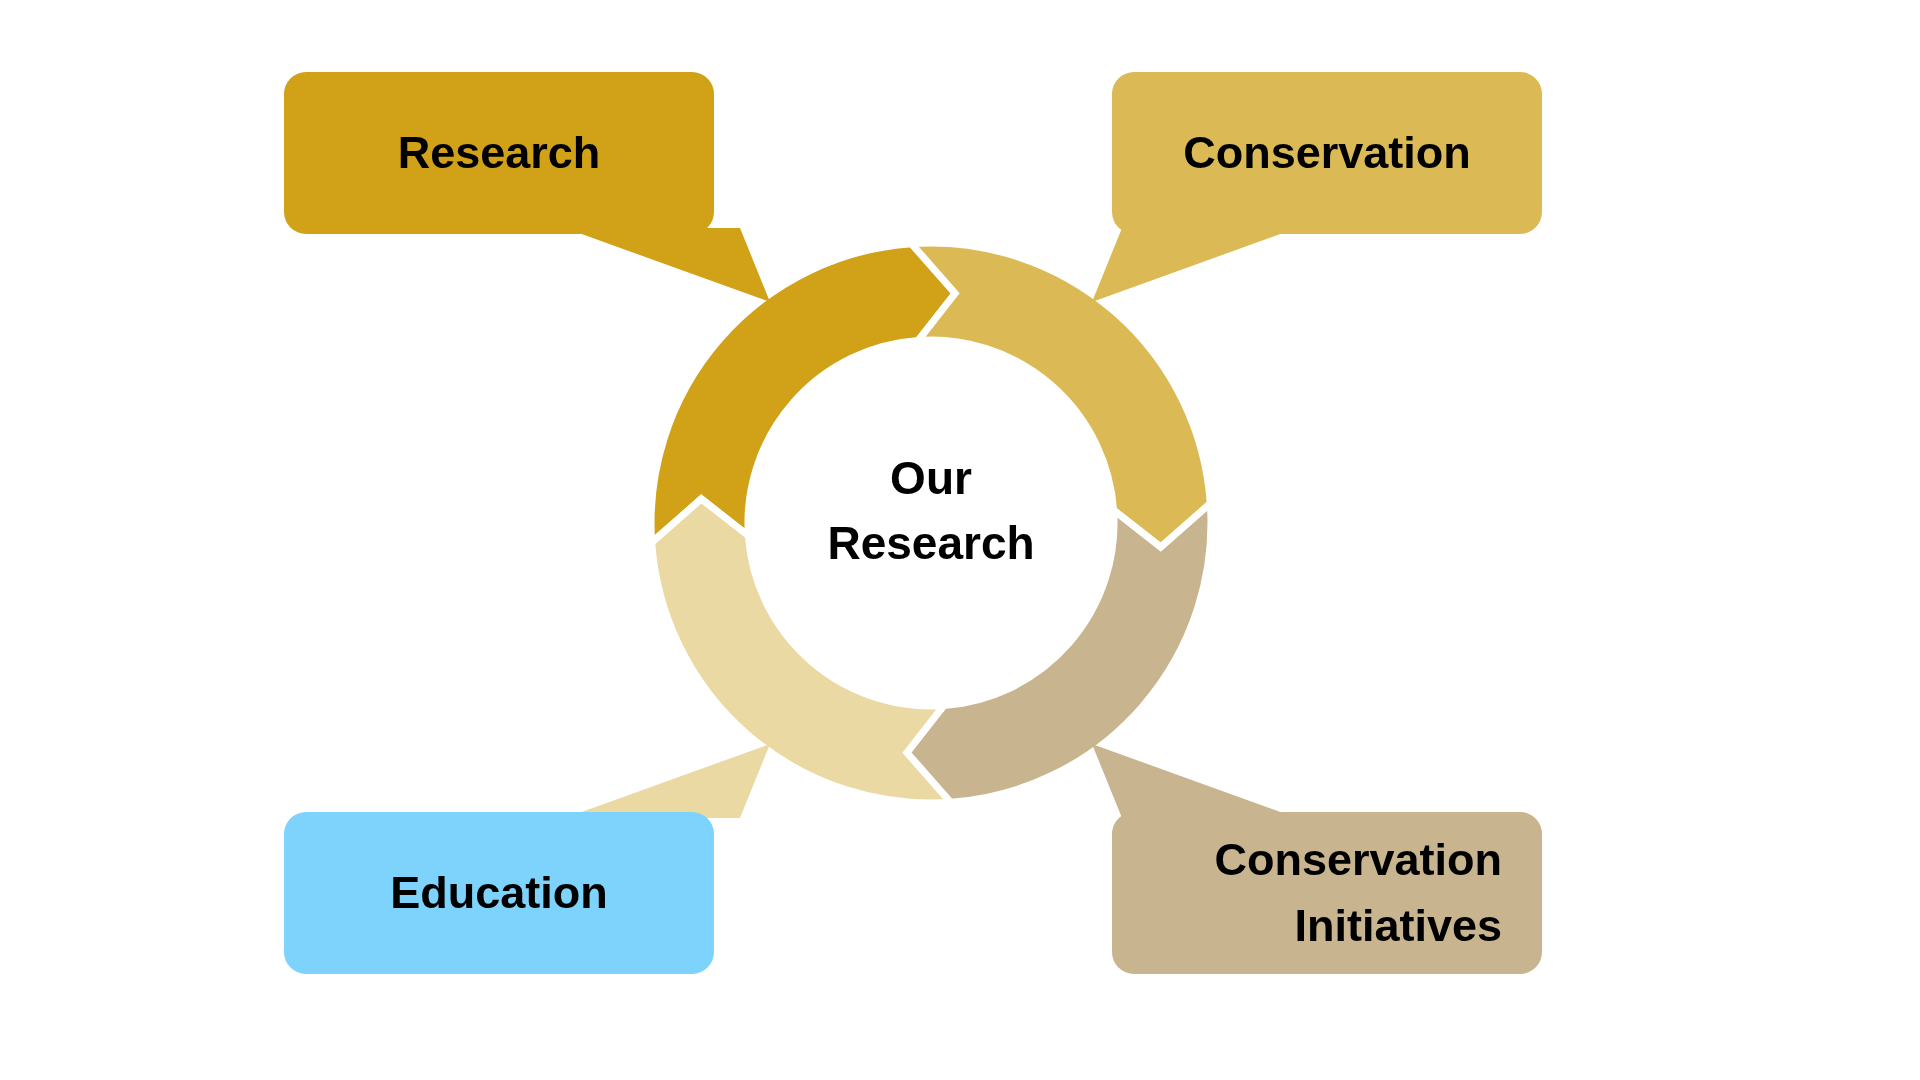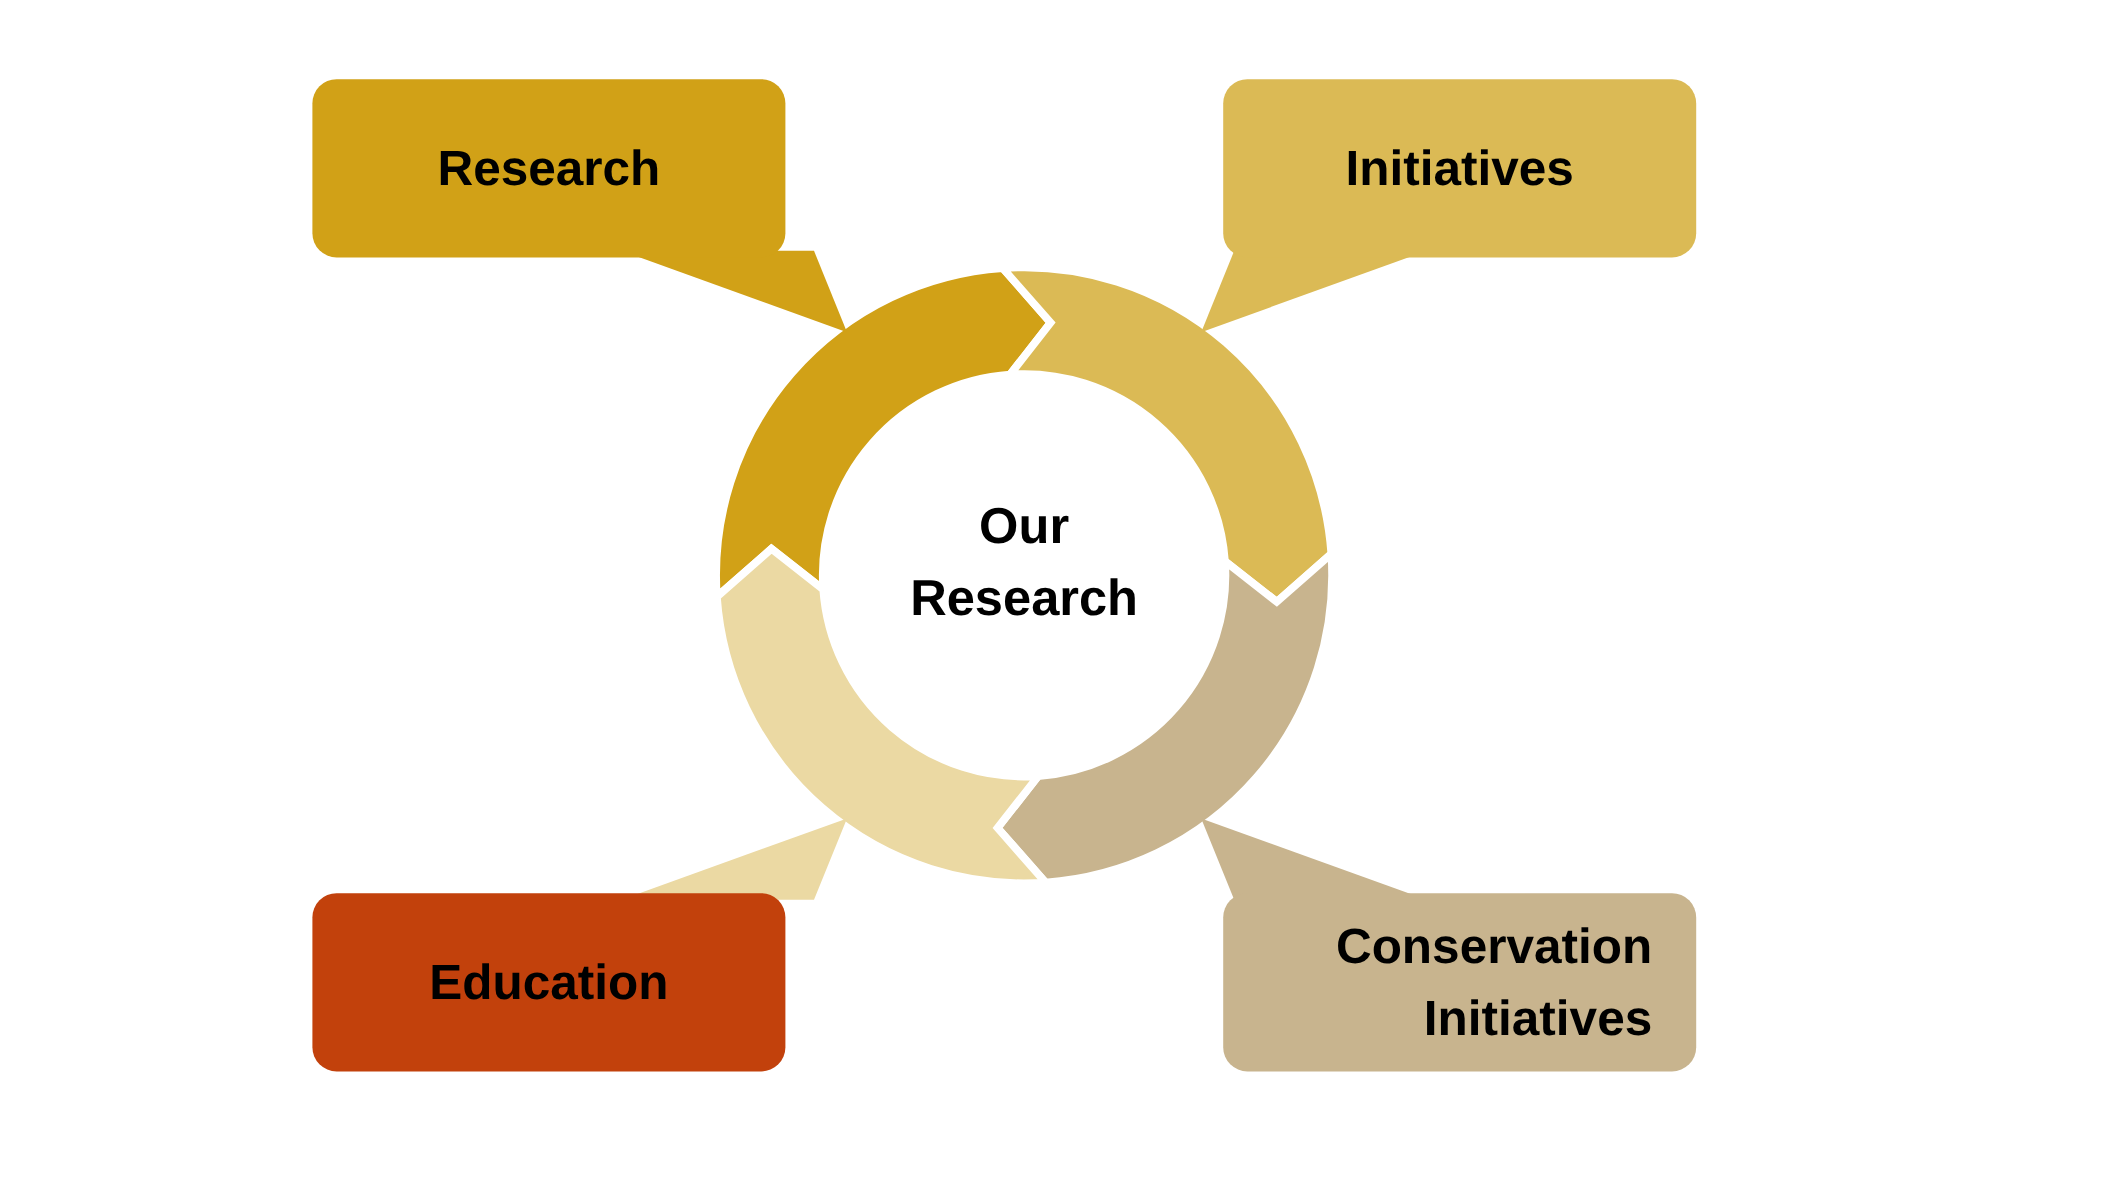--- a/index.html
+++ b/index.html
@@ -44,21 +44,21 @@
   }
   .callout .label {
     font-size: 45px;
     font-weight: bold;
     color: #000000;
     line-height: 66px;
     padding: 0 40px;
   }
   #callout-research    { left: 284px;  top: 72px;  background: #D1A117; }
   #callout-publications{ left: 1112px; top: 72px;  background: #DBBA55; }
-  #callout-education   { left: 284px;  top: 812px; background: #c2410c; }
+  #callout-education   { left: 284px;  top: 812px; background: #7dd3fc; }
   #callout-conservation{ left: 1112px; top: 812px; background: #C8B48E; }
   #center-label {
     position: absolute;
     left: 748px;
     top: 328px;
     width: 366px;
     height: 366px;
     display: flex;
     flex-direction: column;
     align-items: center;
@@ -91,21 +91,21 @@
     <path class="tail" d="M 1122 228 L 1297 228 L 1092 302 Z" fill="#DBBA55"></path>
     <path class="tail" d="M 1122 818 L 1297 818 L 1092 744 Z" fill="#C8B48E"></path>
     <path class="tail" d="M 565 818 L 740 818 L 770 744 Z" fill="#EBD9A3"></path>
   </svg>
 
   <div class="callout" id="callout-research">
     <span class="label">Research</span>
   </div>
 
   <div class="callout" id="callout-publications">
-    <span class="label">Initiatives</span>
+    <span class="label">Conservation</span>
   </div>
 
   <div class="callout" id="callout-conservation">
     <span class="label">Conservation Initiatives</span>
   </div>
 
   <div class="callout" id="callout-education">
     <span class="label">Education</span>
   </div>
 

